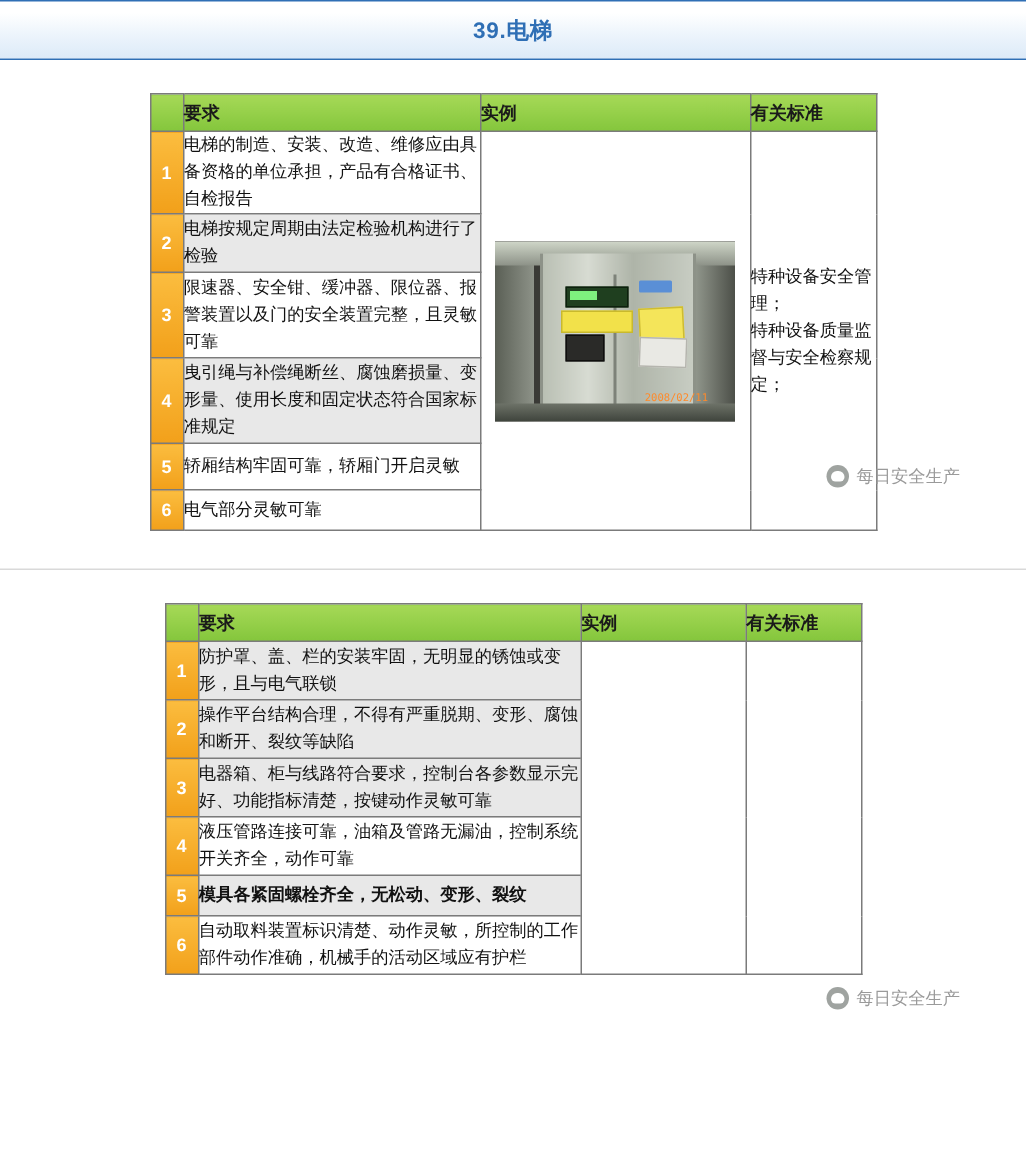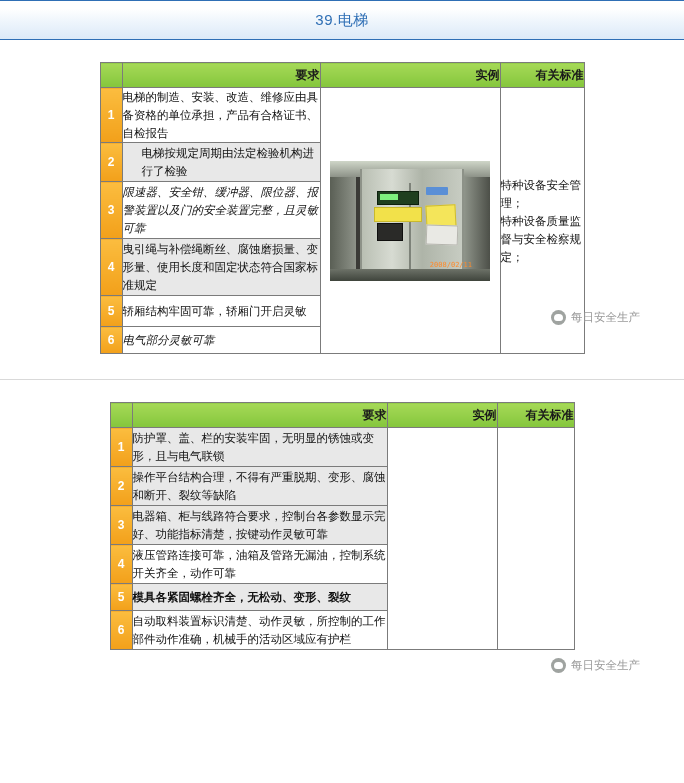--- a/index.html
+++ b/index.html
@@ -28,21 +28,21 @@
     height: 38px;
     border-top: 1px solid #2f6fb5;
     border-bottom: 1px solid #2f6fb5;
     background: linear-gradient(to bottom, #ffffff 0%, #ffffff 20%, #eef5fc 55%, #dceaf8 100%);
     display: flex;
     align-items: center;
     justify-content: center;
   }
   .section-title {
     font-size: 15px;
-    font-weight: normal;
+    font-weight: bold;
     color: #2f6fb5;
     letter-spacing: 0.5px;
   }
   .section-body {
     position: relative;
     padding-top: 22px;
     padding-bottom: 10px;
   }
   table.req-table {
     border-collapse: collapse;
@@ -53,21 +53,21 @@
     border: 1px solid #7b7b7b;
     padding: 0;
     vertical-align: middle;
   }
   .th-cell {
     background: #8fd14f;
     background: linear-gradient(to bottom, #a6d957 0%, #84c63c 100%);
     color: #1a1a1a;
     font-size: 12px;
     font-weight: bold;
-    text-align: right;
+    text-align: left;
     height: 24px;
   }
   .th-blank {
     background: #8fd14f;
     background: linear-gradient(to bottom, #a6d957 0%, #84c63c 100%);
     width: 22px;
   }
   .num-cell {
     background: #f5a623;
     background: linear-gradient(to bottom, #fbbd3f 0%, #f2a01a 100%);
@@ -268,37 +268,37 @@
               <div class="screen"></div>
               <div class="floor"></div>
               <div class="timestamp">2008/02/11</div>
             </div>
           </td>
           <td class="std-cell" rowspan="6" style="white-space:pre-line;">特种设备安全管理；
 特种设备质量监督与安全检察规定；</td>
         </tr>
         <tr>
           <td class="num-cell">2</td>
-          <td class="txt-cell alt" style="height:38px;padding-left:19px;">电梯按规定周期由法定检验机构进行了检验</td>
+          <td class="txt-cell alt" style="height:38px;">电梯按规定周期由法定检验机构进行了检验</td>
         </tr>
         <tr>
           <td class="num-cell">3</td>
-          <td class="txt-cell" style="height:56px;font-style:italic;">限速器、安全钳、缓冲器、限位器、报警装置以及门的安全装置完整，且灵敏可靠</td>
+          <td class="txt-cell" style="height:56px;">限速器、安全钳、缓冲器、限位器、报警装置以及门的安全装置完整，且灵敏可靠</td>
         </tr>
         <tr>
           <td class="num-cell">4</td>
           <td class="txt-cell alt" style="height:56px;">曳引绳与补偿绳断丝、腐蚀磨损量、变形量、使用长度和固定状态符合国家标准规定</td>
         </tr>
         <tr>
           <td class="num-cell">5</td>
           <td class="txt-cell" style="height:30px;">轿厢结构牢固可靠，轿厢门开启灵敏</td>
         </tr>
         <tr>
           <td class="num-cell">6</td>
-          <td class="txt-cell" style="height:26px;font-style:italic;">电气部分灵敏可靠</td>
+          <td class="txt-cell" style="height:26px;">电气部分灵敏可靠</td>
         </tr>
       </tbody>
         </table>
       <div class="watermark" style="top:-44px; position:relative; justify-content:flex-end; padding-right:22px;">
         <span class="wm-badge"></span>
         <span>每日安全生产</span>
       </div>
     </div>
   </div>
 

